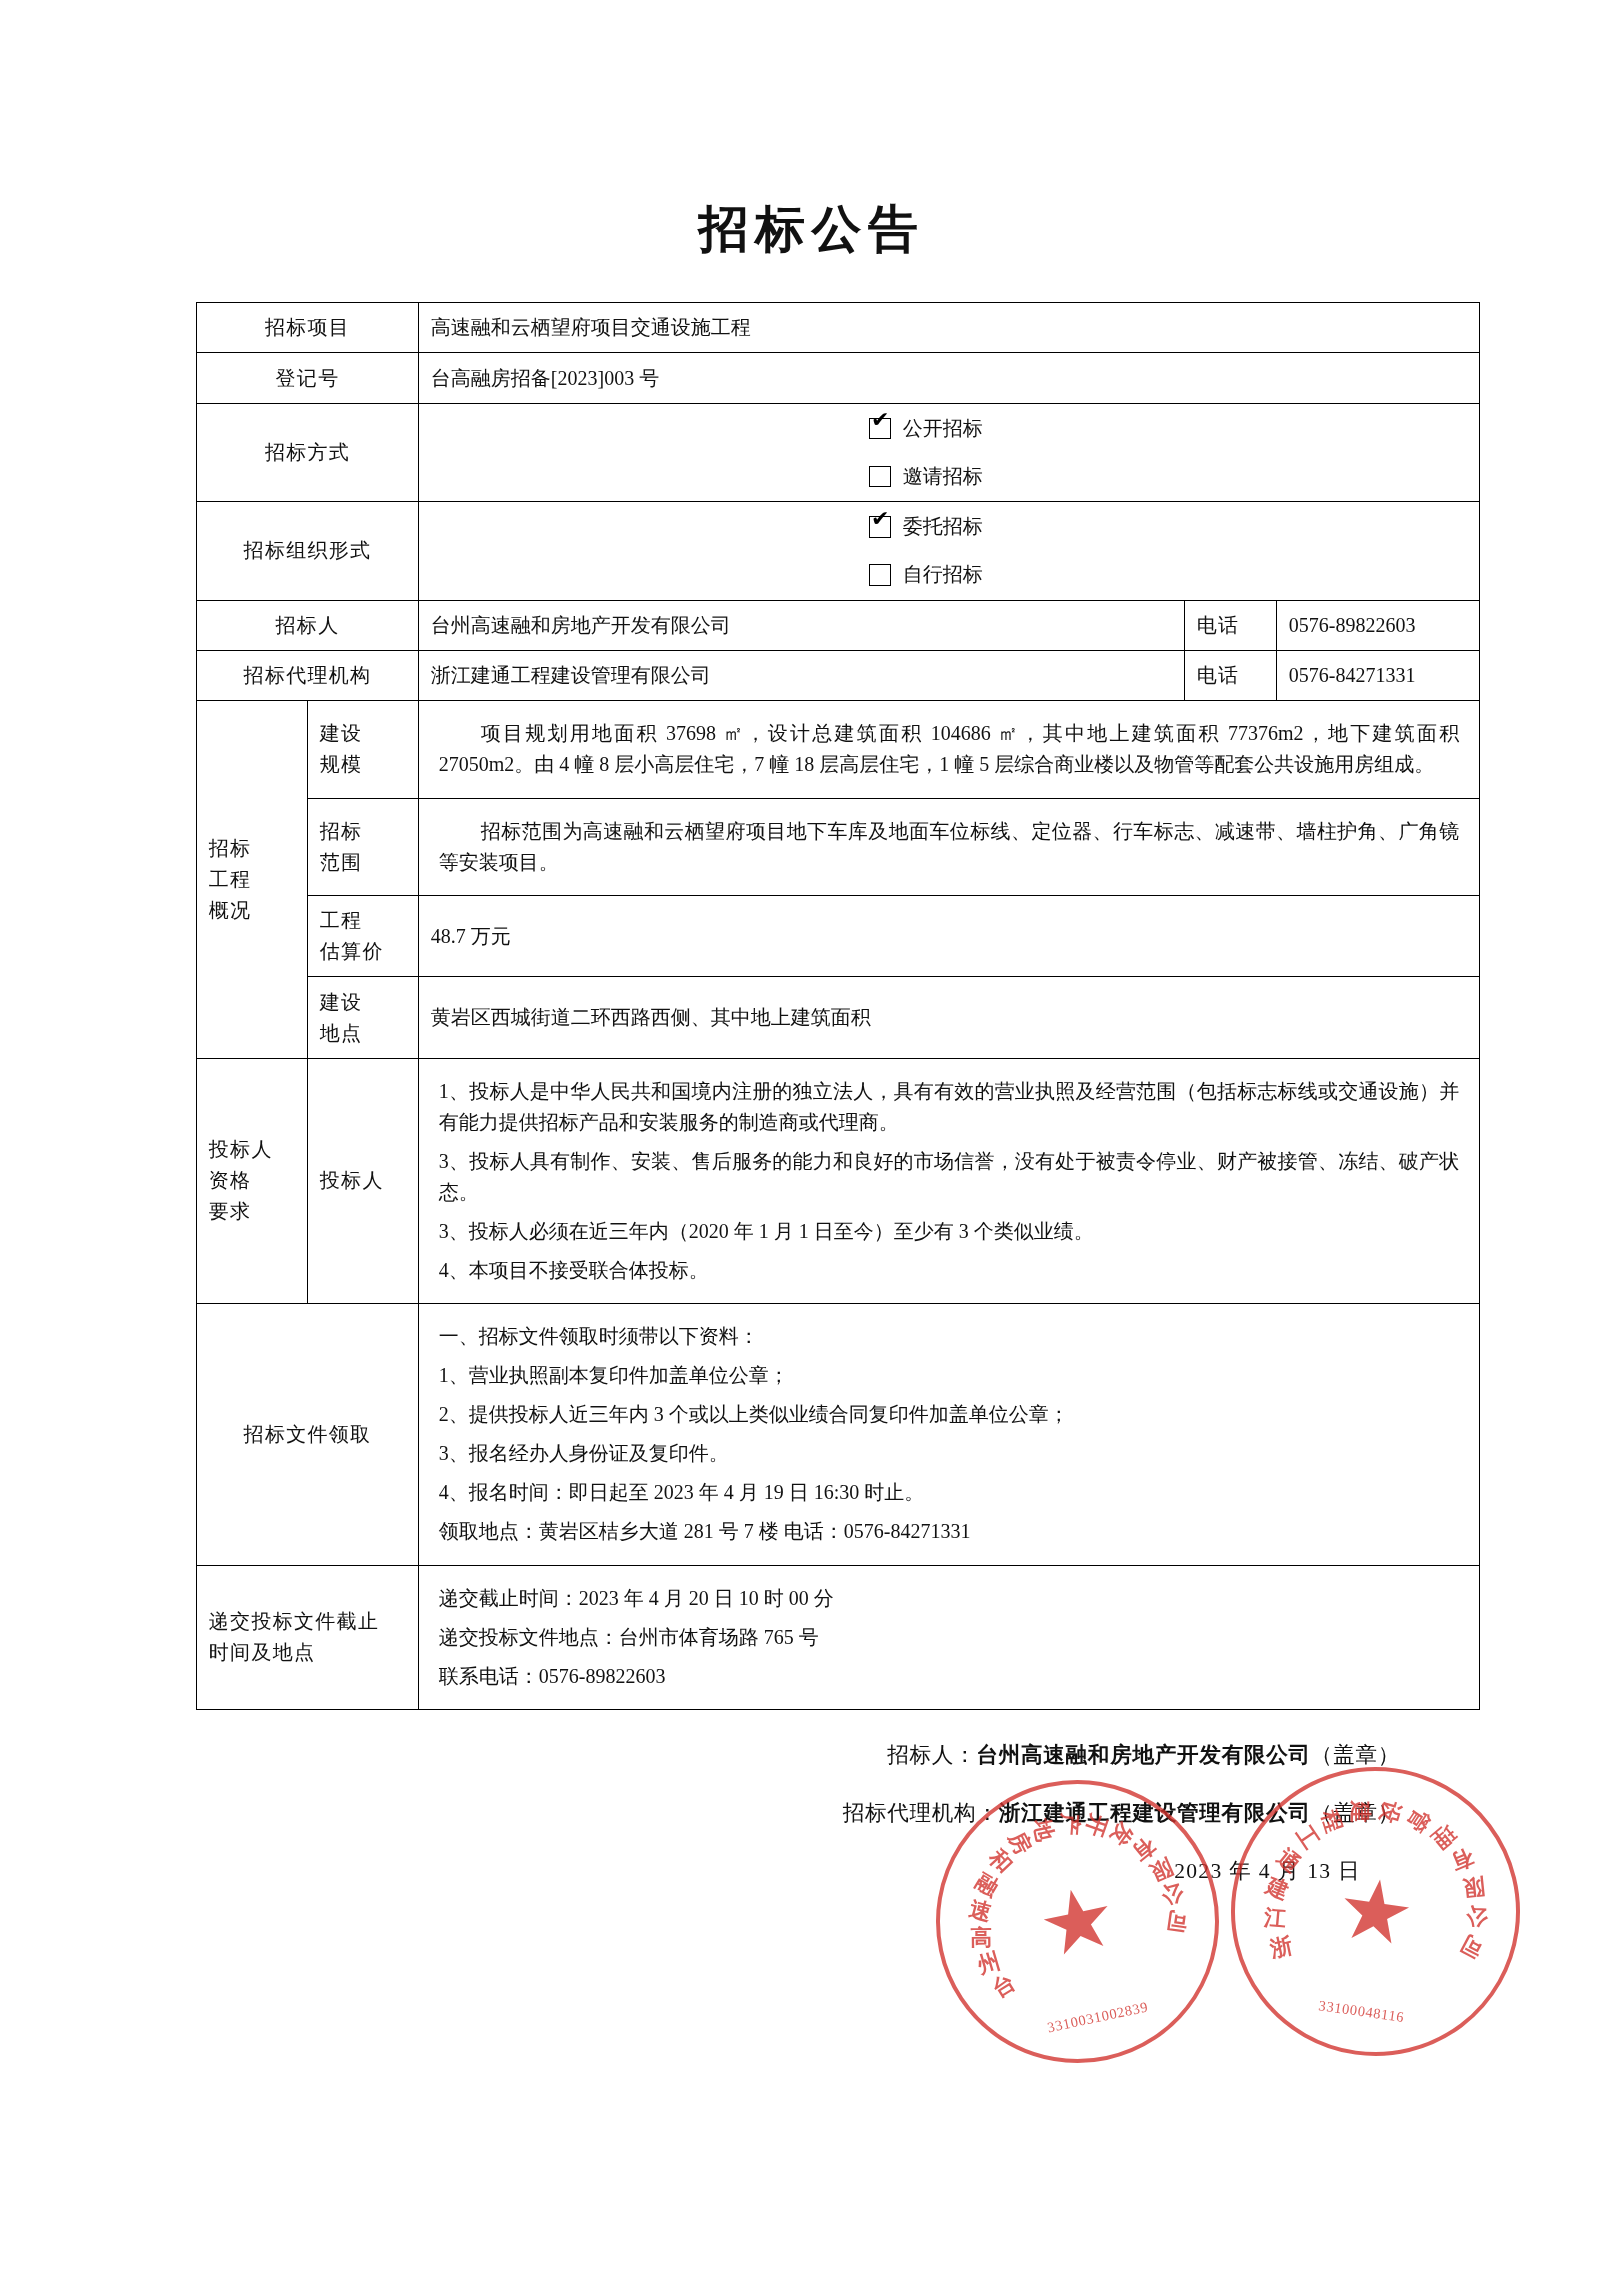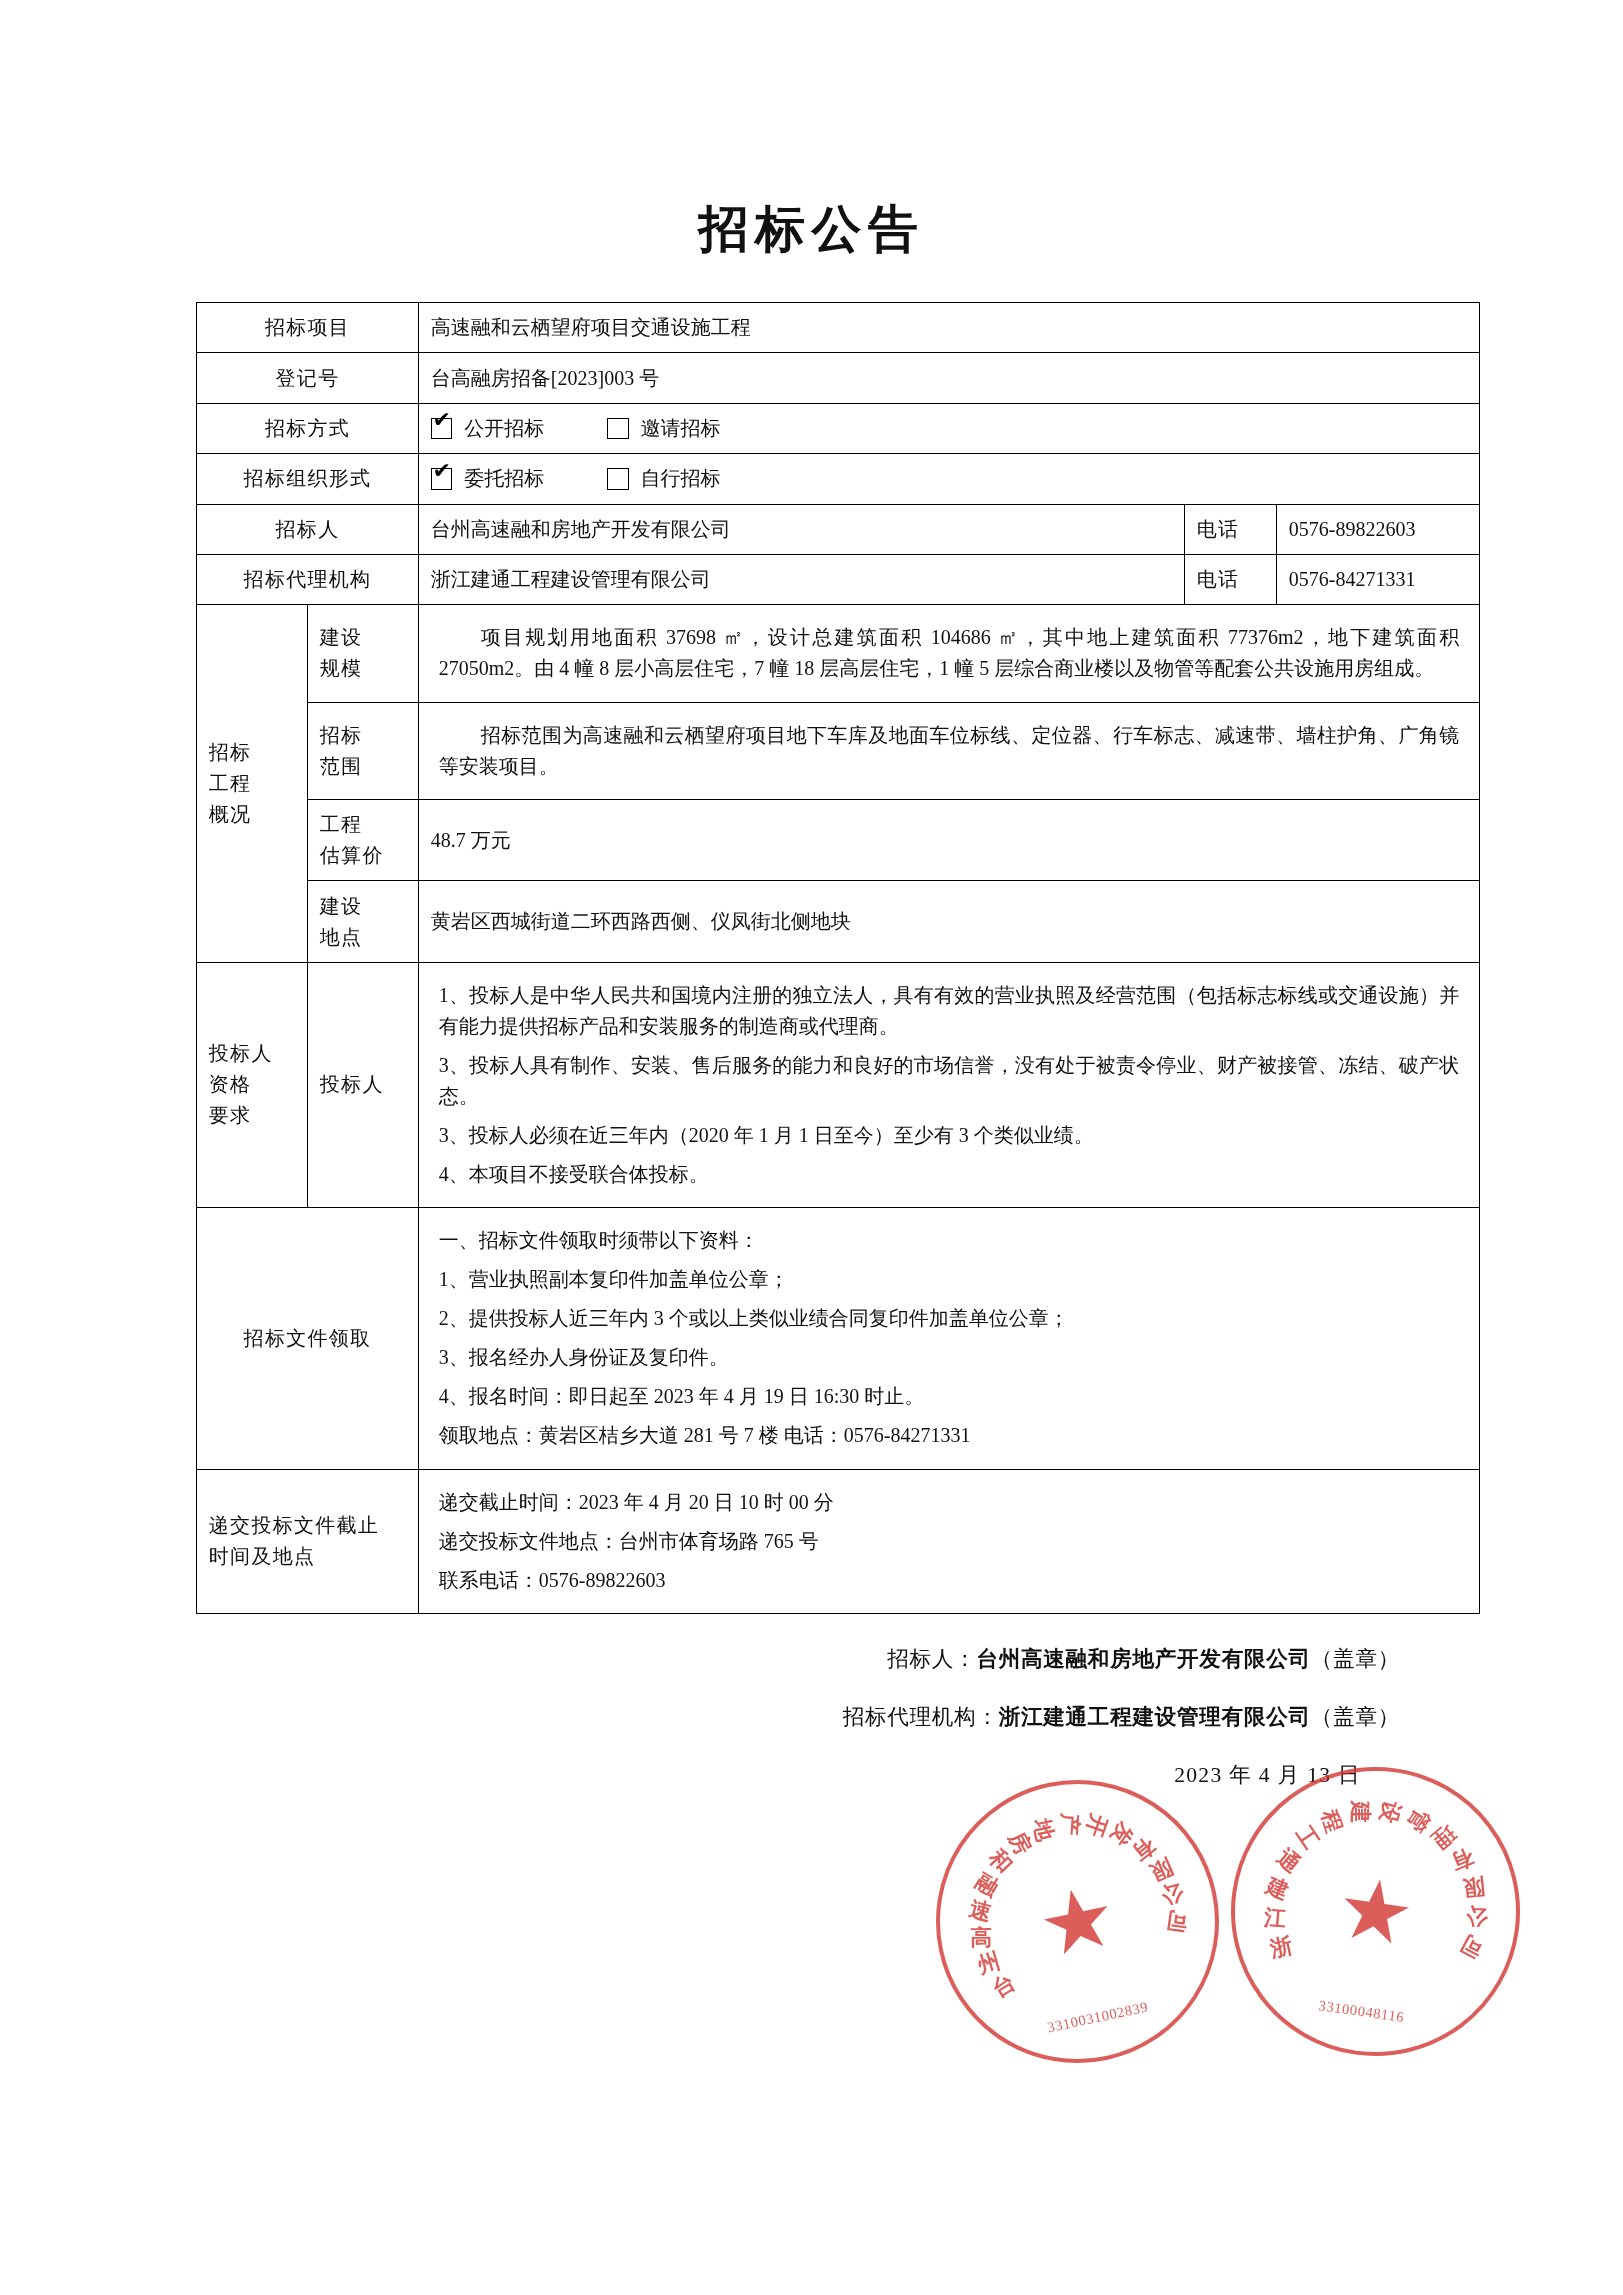--- a/index.html
+++ b/index.html
@@ -61,20 +61,21 @@
     text-align: justify;
   }
   td.value p {
     margin: 8px;
     text-align: justify;
   }
   .check-row {
     display: flex;
     align-items: center;
     gap: 17px;
+    flex-direction: column;
   }
   .check-opt {
     display: flex;
     align-items: center;
     gap: 11.8px;
     margin-right: 46px;
   }
   .box {
     display: inline-block;
     width: 19.6px;
@@ -272,21 +273,21 @@
           <div>工程</div>
           <div>估算价</div>
         </td>
         <td class="value" colspan="3">48.7 万元</td>
       </tr>
       <tr>
         <td class="label-wrap">
           <div>建设</div>
           <div>地点</div>
         </td>
-        <td class="value" colspan="3">黄岩区西城街道二环西路西侧、仪凤街北侧地块</td>
+        <td class="value" colspan="3">黄岩区西城街道二环西路西侧、其中地上建筑面积</td>
       </tr>
 
       <tr>
         <td class="label-wrap">
           <div>投标人</div>
           <div>资格</div>
           <div>要求</div>
         </td>
         <td class="label-wrap">投标人</td>
         <td class="value" colspan="3">

